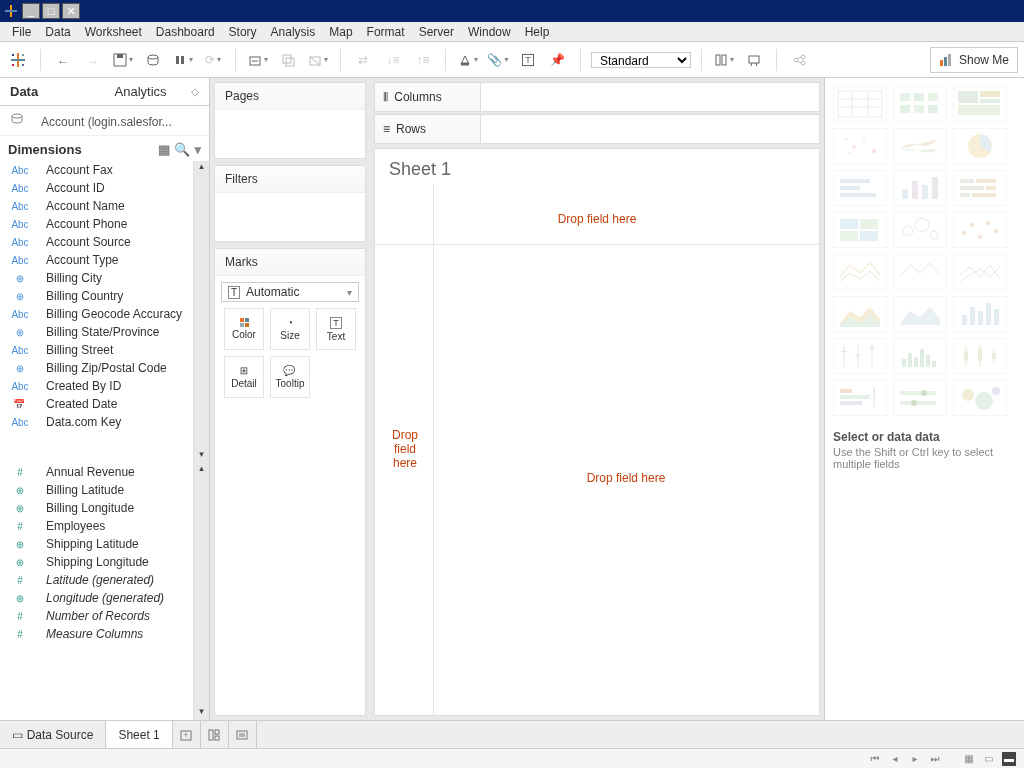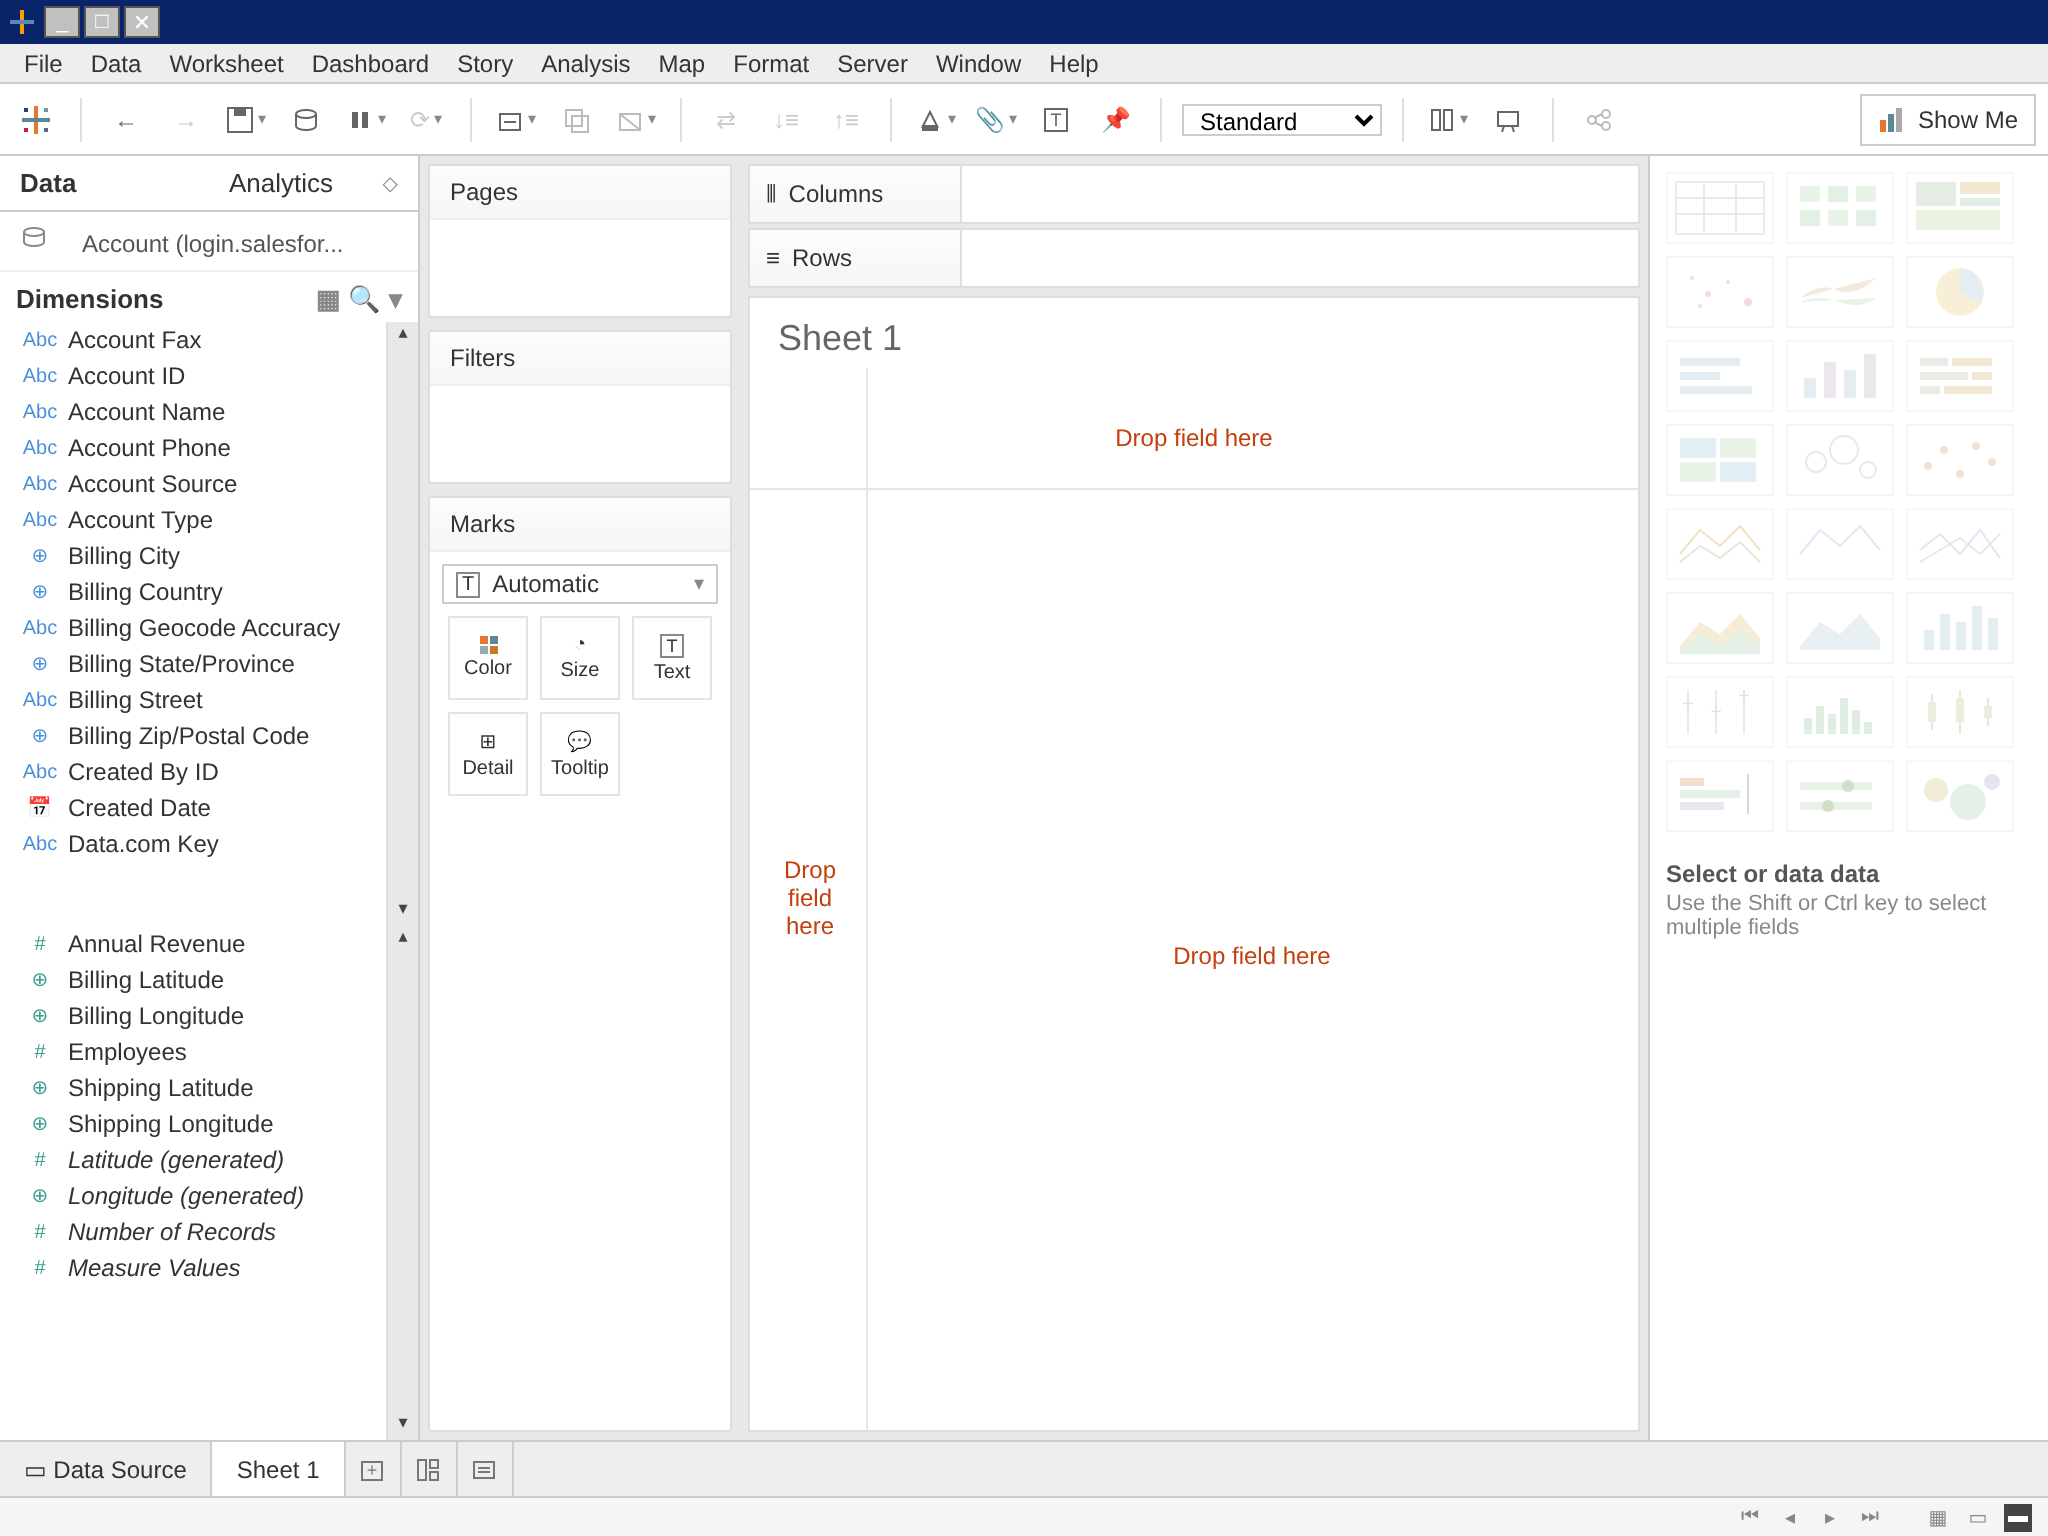--- a/index.html
+++ b/index.html
@@ -25,21 +25,21 @@
 
 .sidebar { width: 210px; background:#fff; border-right:1px solid #ccc; display:flex; flex-direction:column; min-height:0;}
 .side-tabs { display:flex; height:28px;}
 .side-tab { flex:1; display:flex; align-items:center; justify-content:flex-start; padding:0 10px; border-bottom:1px solid #ccc; font-size:13px;}
 .side-tab.active { font-weight:600;}
 .side-tab:nth-child(2) { justify-content:space-between;}
 .ds-row { display:flex; align-items:flex-end; gap:17px; padding:6px 10px; border-bottom:1px solid #eee; color:#555;}
 .section-head { display:flex; align-items:center; padding:6px 8px 4px; font-weight:600; font-size:13px; gap:6px; position:relative;}
 .section-head .tools { margin-left:auto; display:flex; gap:4px; color:#888;}
 .field-list { flex:0 0 auto; overflow:hidden; position:relative;}
-.field-row { display:flex; align-items:center; gap:4px; padding:2px 10px; font-size:12px; white-space:nowrap;}
+.field-row { display:flex; align-items:center; gap:16px; padding:2px 10px; font-size:12px; white-space:nowrap;}
 .field-icon { width:20px; text-align:center; font-size:10px;}
 .abc { color:#4a90d9;}
 .globe { color:#4a90d9;}
 .hash { color:#3ba08f;}
 .italic { font-style: italic; }
 .scroll-thumb { position:absolute; right:0; top:0; width:16px; background:#e8e8e8; border-left:1px solid #ddd; display:flex; flex-direction:column; align-items:center;}
 .scroll-arrow { font-size:9px; color:#444; height:14px;}
 
 .shelves { width: 160px; display:flex; flex-direction:column; gap:6px; padding:4px; min-height:0;}
 .shelf-card { background:#fff; border:1px solid #ddd; border-radius:2px;}
@@ -346,21 +346,21 @@
         <div class="field-row">
           <span class="field-icon hash">⊕</span>
           <span class="italic">Longitude (generated)</span>
         </div>
         <div class="field-row">
           <span class="field-icon hash">#</span>
           <span class="italic">Number of Records</span>
         </div>
         <div class="field-row">
           <span class="field-icon hash">#</span>
-          <span class="italic">Measure Values</span>
+          <span class="italic">Measure Columns</span>
         </div>
       </div>
   </div>
 
   <div class="shelves">
     <div class="shelf-card">
       <div class="shelf-head">Pages</div>
       <div class="shelf-body"></div>
     </div>
     <div class="shelf-card">

